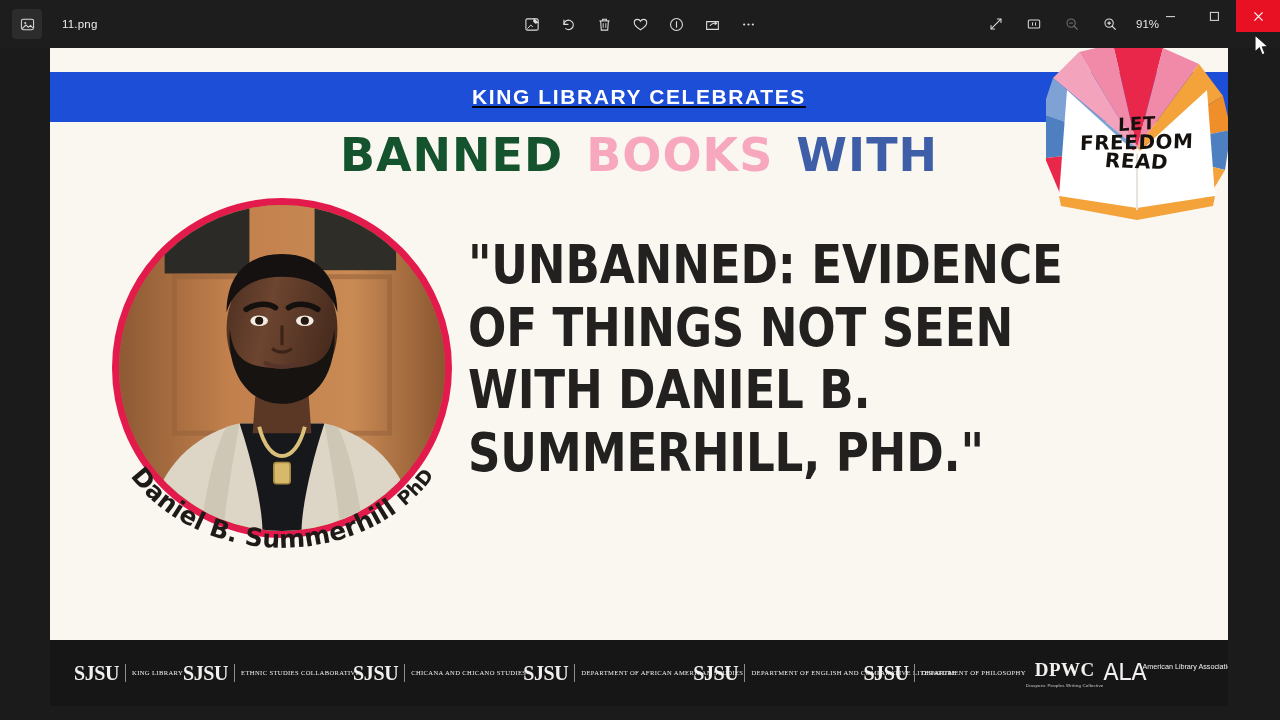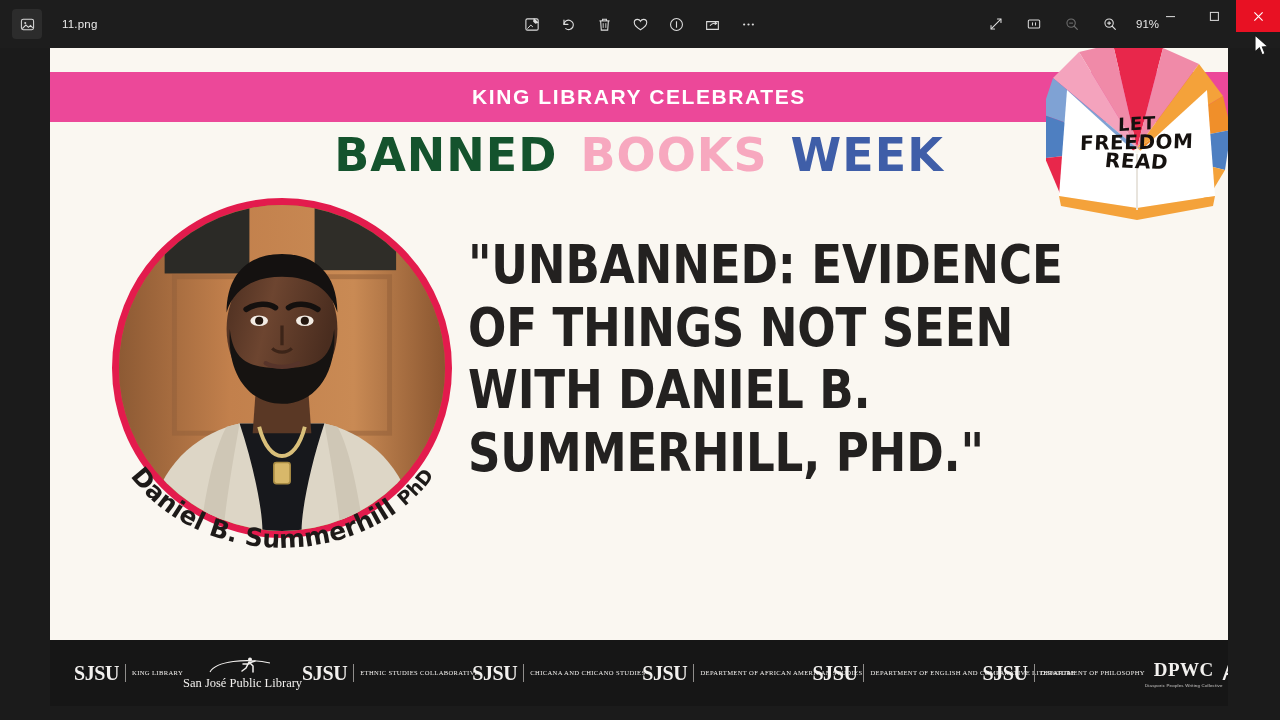--- a/index.html
+++ b/index.html
@@ -65,21 +65,21 @@
   }
 
   
   .poster {
     position: absolute; left: 50px; top: 0px; width: 1178px; height: 658px;
     background: #faf7f1; overflow: hidden;
   }
 
   .blueband {
     position: absolute; left: 0; top: 24px; width: 100%; height: 50px;
-    background: #ec4899; display: flex; align-items: center; justify-content: center;
+    background: #1d4ed8; display: flex; align-items: center; justify-content: center; text-decoration: underline;
   }
   .blueband-text {
     color: #ffffff; font-size: 21px; font-weight: bold;
     letter-spacing: 1.6px; font-family: "Liberation Sans", sans-serif;
   }
 
   .bbw {
     position: absolute; left: 0; top: 80px; width: 100%;
     text-align: center; font-size: 46px; font-weight: bold;
     letter-spacing: 1px; white-space: nowrap;
@@ -281,21 +281,21 @@
   <div class="viewer">
     <div class="poster">
 
       <div class="blueband">
         <span class="blueband-text">KING LIBRARY CELEBRATES</span>
       </div>
 
       <div class="bbw">
         <span class="w-banned">BANNED</span>
         <span class="w-books">BOOKS</span>
-        <span class="w-week">WEEK</span>
+        <span class="w-week">WITH</span>
       </div>
 
       <div class="badge">
         <svg width="182" height="186" viewBox="0 0 182 186">
           <g transform="translate(91,104)">
             <polygon points="0,0 -24,-104 26,-100" fill="#e8274b"></polygon>
             <polygon points="0,0 -58,-96 -24,-104" fill="#f08aa8"></polygon>
             <polygon points="0,0 -84,-70 -58,-96" fill="#f4a3bd"></polygon>
             <polygon points="0,0 -96,-34 -84,-70" fill="#7fa2d4"></polygon>
             <polygon points="0,0 -92,10 -96,-34" fill="#4e7fc1"></polygon>
@@ -379,28 +379,20 @@
 
       <div class="headline">"UNBANNED: EVIDENCE OF THINGS NOT SEEN WITH DANIEL B. SUMMERHILL, PHD."</div>
 
       <div class="footer">
         <div class="logo">
           <span class="sjsu">SJSU</span>
           <span class="bar"></span>
           <span class="unit">King Library</span>
         </div>
 
-        <div class="logo sjpl">
-          <svg width="74" height="20" viewBox="0 0 74 20">
-            <path d="M4 16 C10 5 40 2 64 7" fill="none" stroke="#f2f0ee" stroke-width="1.1"></path>
-            <circle cx="44" cy="3.4" r="2" fill="#f2f0ee"></circle>
-            <path d="M43 6 L40 12 L36 15 M43 6 L47 10 L47 16 M43 7 L49 5 M43 8 L37 8" stroke="#f2f0ee" stroke-width="1.5" fill="none" stroke-linecap="round"></path>
-          </svg>
-          <span class="sjpl-name">San José Public Library</span>
-        </div>
 
         <div class="logo">
           <span class="sjsu">SJSU</span>
           <span class="bar"></span>
           <span class="unit">Ethnic Studies Collaborative</span>
         </div>
 
         <div class="logo">
           <span class="sjsu">SJSU</span>
           <span class="bar"></span>

